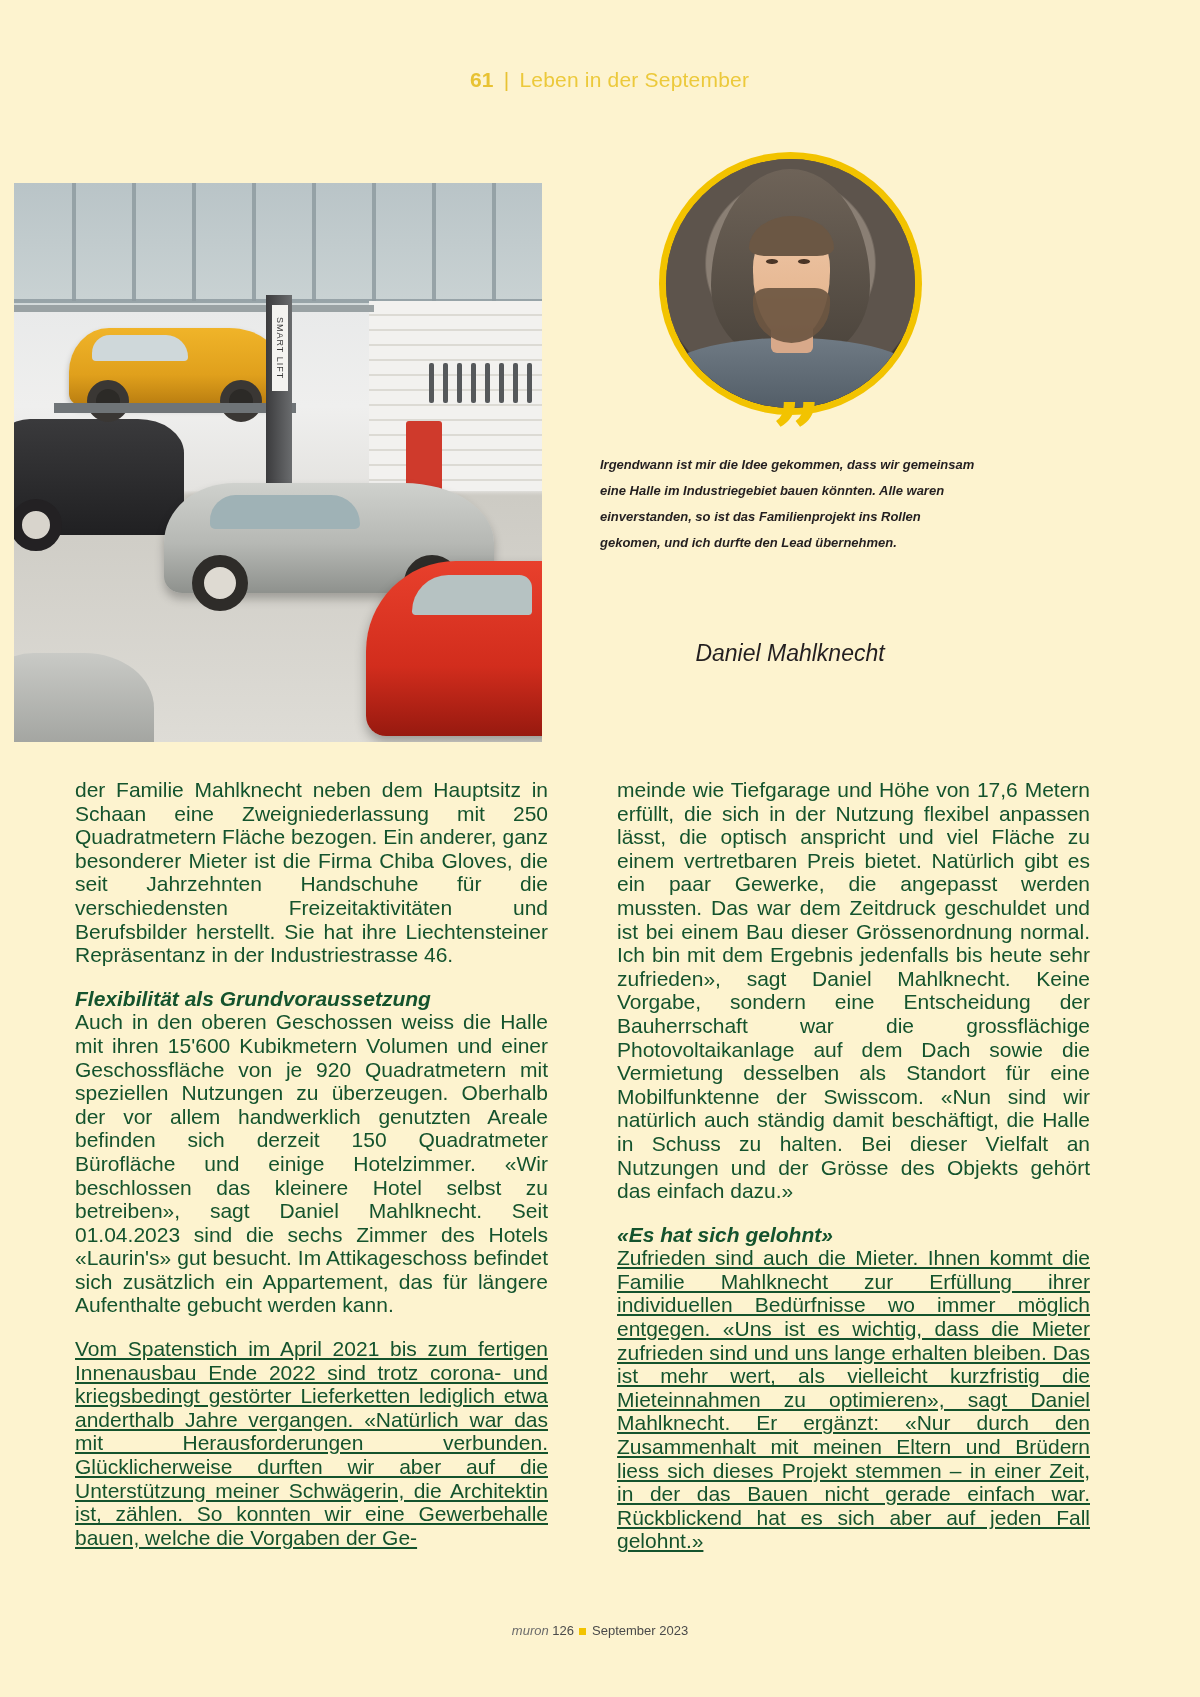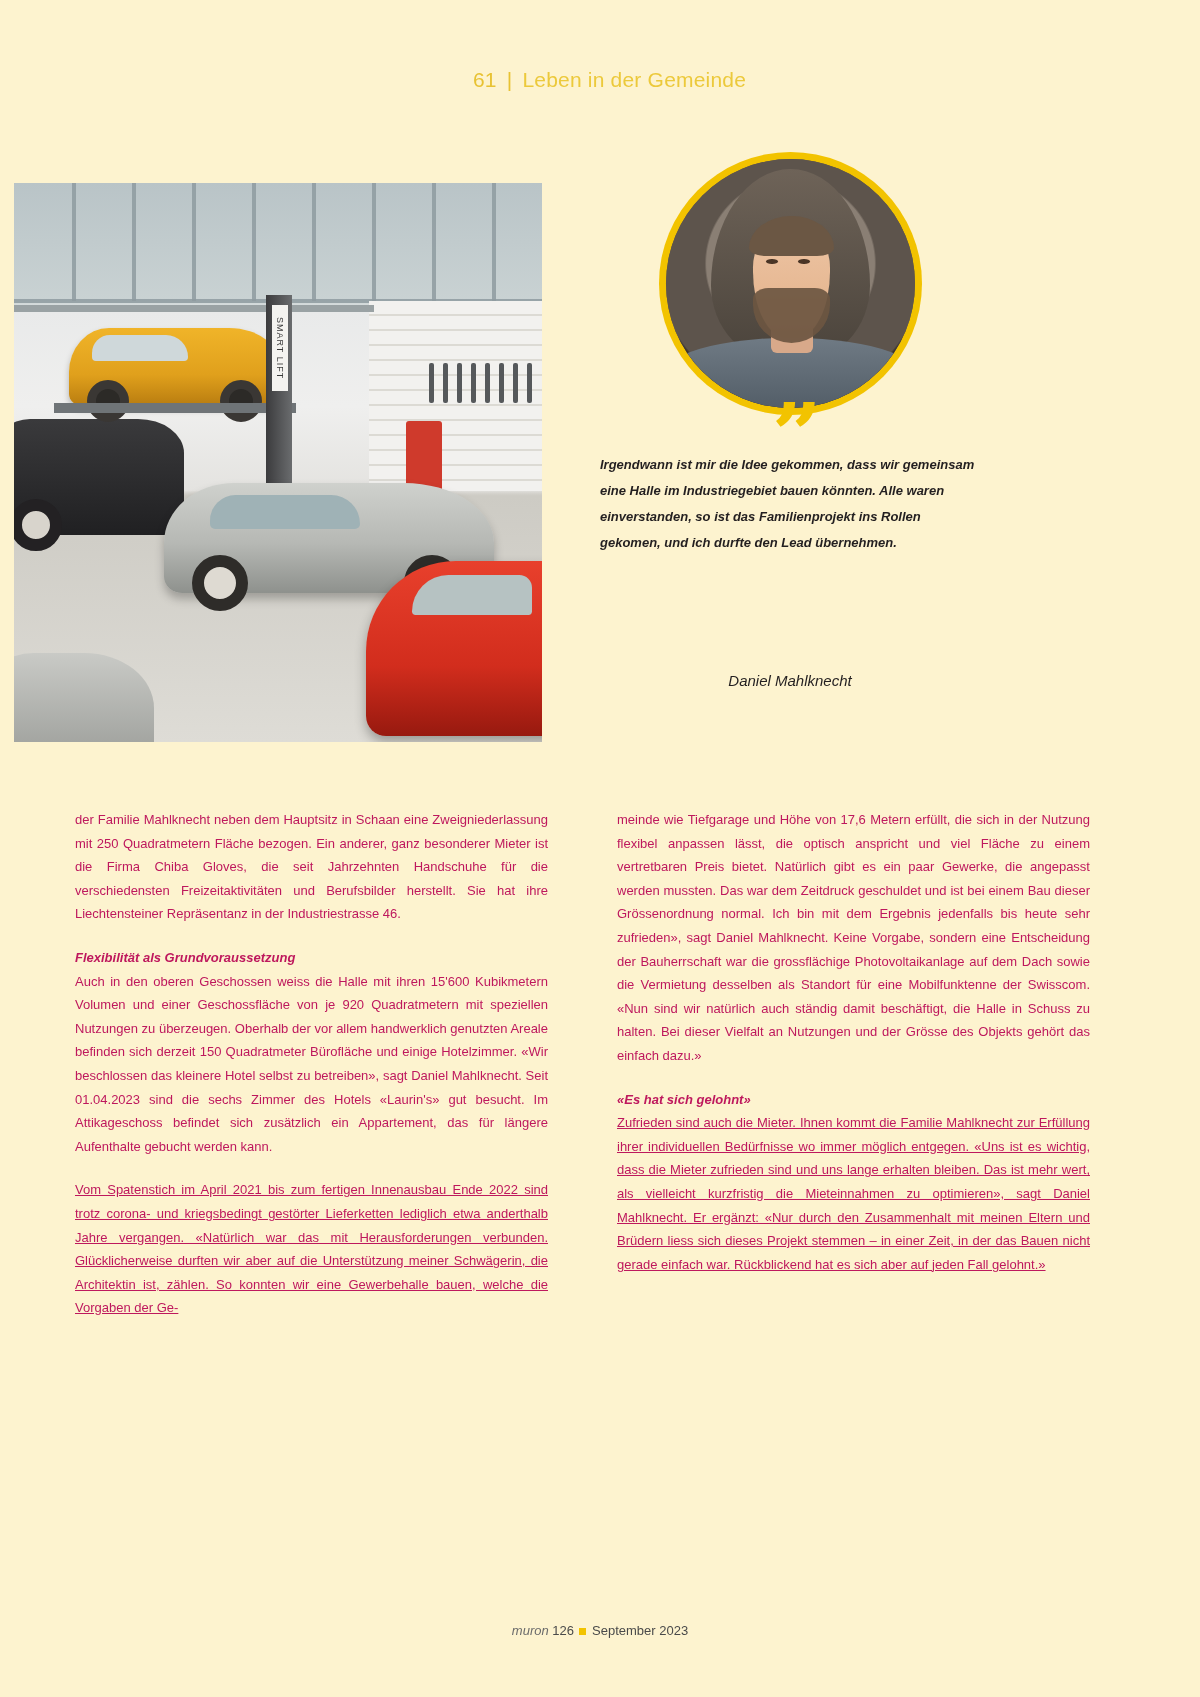--- a/index.html
+++ b/index.html
@@ -21,21 +21,21 @@
     position: absolute;
     top: 68px;
     left: 0;
     width: 1200px;
     text-align: center;
     font-size: 21px;
     letter-spacing: 0.2px;
   }
   .page-header .pagenum {
     color: #e8c233;
-    font-weight: 400;
+    font-weight: 700;
     margin-left: 19px;
   }
   .page-header .sep {
     color: #e8c233;
     padding: 0 4px;
   }
   .page-header .section {
     color: #ecc93b;
   }
 
@@ -371,37 +371,37 @@
     text-align: left;
     font-style: italic;
     font-weight: 700;
     font-size: 13px;
     line-height: 26px;
     color: #231f20;
   }
   .quote-author {
     position: absolute;
     left: 600px;
-    top: 672px;
+    top: 640px;
     width: 380px;
     text-align: center;
     font-style: italic;
-    font-size: 15px;
+    font-size: 23px;
     color: #231f20;
   }
 
   
   .col {
     position: absolute;
-    top: 808px;
+    top: 778px;
     width: 473px;
-    font-size: 13px;
+    font-size: 21px;
     line-height: 23.6px;
     text-align: justify;
-    color: #be185d;
+    color: #14532d;
   }
   .col-left { left: 75px; }
   .col-right { left: 569px; margin-left: 48px; }
   .col p {
     margin: 0 0 20px 0;
   }
   .col p:last-child { margin-bottom: 0; text-decoration: underline; }
   .subhead {
     font-weight: 700;
     font-style: italic;
@@ -431,21 +431,21 @@
     margin: 0 6px 0 5px;
     vertical-align: middle;
   }
 </style>
 </head>
 <body>
 
 <div class="page-header">
   <span class="pagenum">61</span>
   <span class="sep">|</span>
-  <span class="section">Leben in der Gemeinde</span>
+  <span class="section">Leben in der September</span>
 </div>
 
 <div class="photo">
   <div class="photo-inner">
     <div class="win-h" style="top:116px"></div>
     <div class="win" style="left:58px"></div>
     <div class="win" style="left:118px"></div>
     <div class="win" style="left:178px"></div>
     <div class="win" style="left:238px"></div>
     <div class="win" style="left:298px"></div>

